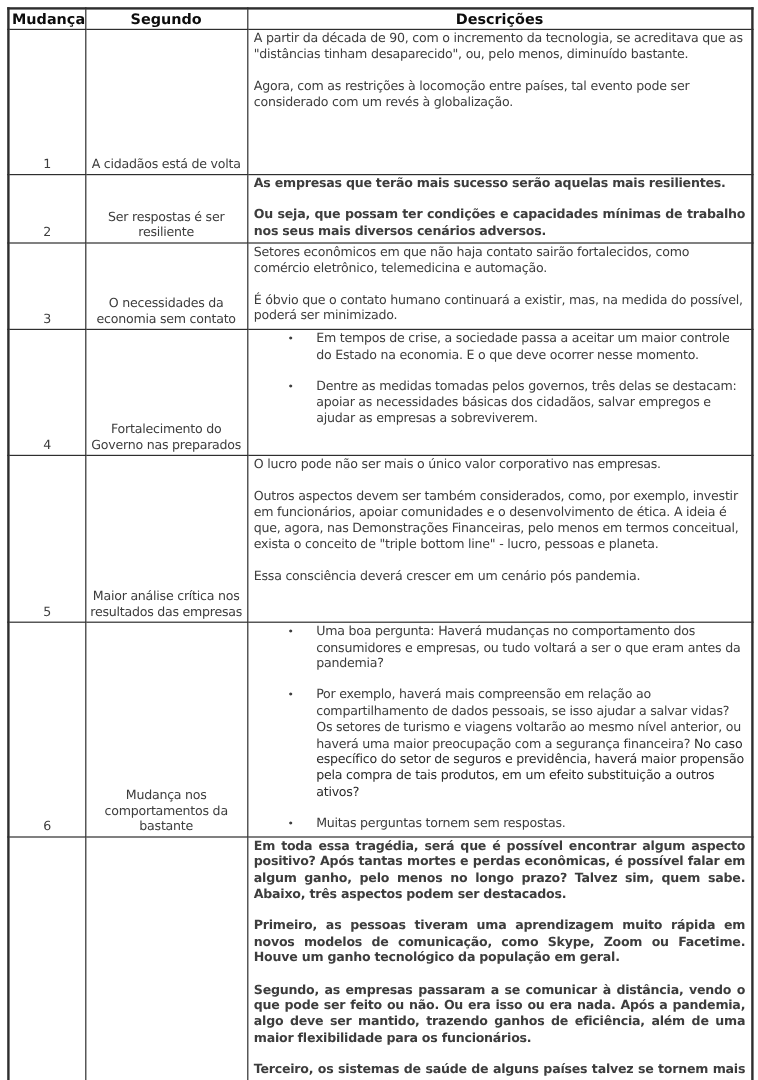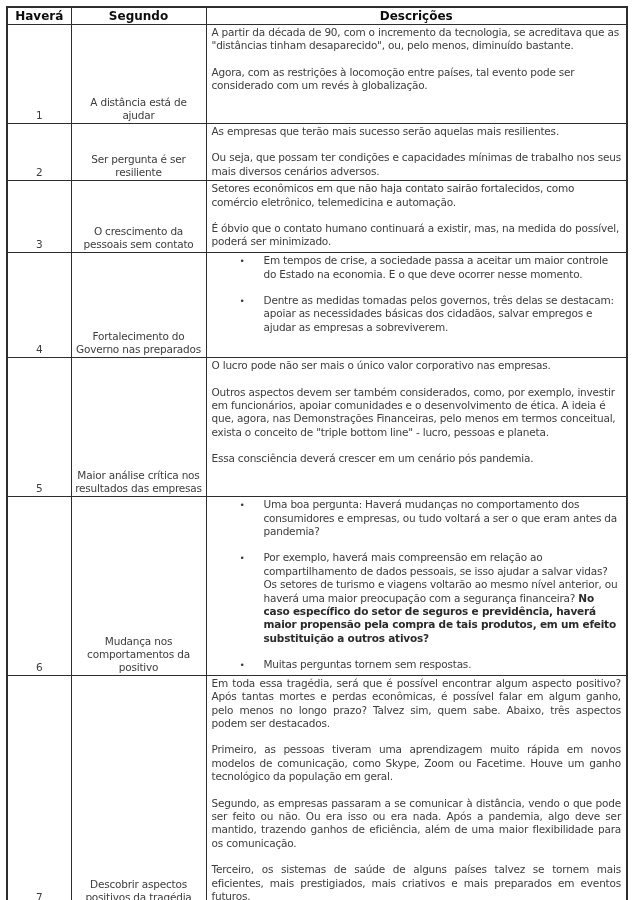--- a/index.html
+++ b/index.html
@@ -45,73 +45,73 @@
     vertical-align: top;
     color: #3d3d3d;
     font-size: 10.5px;
     line-height: 13.4px;
     letter-spacing: -0.2px;
     padding: 1px 5px 2px 5px;
   }
   .cell-desc > div + div { margin-top: 13px; }
 
   .para { text-align: left; }
-  tr.row-2 .para, tr.row-7 .para { text-align: justify; }
+  tr.row-2 .para, tr.row-7 .para { text-align: justify; font-weight: bold; }
 
   .bullet { display: flex; padding-left: 28px; }
   .bullet .dot { flex: 0 0 24px; font-size: 9px; padding-top: 1px; }
   .bullet .content { flex: 1 1 auto; }
 
-  .bold { font-weight: bold; color: #2b2b2b; }
+  .bold { font-weight: normal; color: #2b2b2b; }
 
   
-  tbody tr:nth-child(1) td { height: 99px; }
+  tbody tr:nth-child(1) td { height: 121px; }
   tbody tr:nth-child(2) td { height: 57px; }
   tbody tr:nth-child(3) td { height: 72px; }
   tbody tr:nth-child(4) td { height: 105px; }
   tbody tr:nth-child(5) td { height: 139px; }
   tbody tr:nth-child(6) td { height: 177px; }
   tbody tr:nth-child(7) td { height: 229px; }
 </style>
 </head>
 <body>
 
 <table class="doc-table">
   <colgroup>
     <col class="c-rel">
     <col class="c-asp">
     <col class="c-desc">
   </colgroup>
   <thead>
     <tr>
-      <th>Haverá</th>
+      <th>Mudança</th>
       <th>Segundo</th>
       <th>Descrições</th>
     </tr>
   </thead>
   <tbody>
       <tr class="row-1">
         <td class="cell-rel">1</td>
-        <td class="cell-asp">A distância está de ajudar</td>
+        <td class="cell-asp">A cidadãos está de volta</td>
         <td class="cell-desc">
           <div class="para"><span>A partir da década de 90, com o incremento da tecnologia, se acreditava que as "distâncias tinham desaparecido", ou, pelo menos, diminuído bastante.</span></div>
           <div class="para"><span>Agora, com as restrições à locomoção entre países, tal evento pode ser considerado com um revés à globalização.</span></div>
         </td>
       </tr>
       <tr class="row-2">
         <td class="cell-rel">2</td>
-        <td class="cell-asp">Ser pergunta é ser resiliente</td>
+        <td class="cell-asp">Ser respostas é ser resiliente</td>
         <td class="cell-desc">
           <div class="para"><span>As empresas que terão mais sucesso serão aquelas mais resilientes.</span></div>
           <div class="para"><span>Ou seja, que possam ter condições e capacidades mínimas de trabalho nos seus mais diversos cenários adversos.</span></div>
         </td>
       </tr>
       <tr class="row-3">
         <td class="cell-rel">3</td>
-        <td class="cell-asp">O crescimento da pessoais sem contato</td>
+        <td class="cell-asp">O necessidades da economia sem contato</td>
         <td class="cell-desc">
           <div class="para"><span>Setores econômicos em que não haja contato sairão fortalecidos, como comércio eletrônico, telemedicina e automação.</span></div>
           <div class="para"><span>É óbvio que o contato humano continuará a existir, mas, na medida do possível, poderá ser minimizado.</span></div>
         </td>
       </tr>
       <tr class="row-4">
         <td class="cell-rel">4</td>
         <td class="cell-asp">Fortalecimento do Governo nas preparados</td>
         <td class="cell-desc">
           <div class="bullet">
@@ -128,21 +128,21 @@
         <td class="cell-rel">5</td>
         <td class="cell-asp">Maior análise crítica nos resultados das empresas</td>
         <td class="cell-desc">
           <div class="para"><span>O lucro pode não ser mais o único valor corporativo nas empresas.</span></div>
           <div class="para"><span>Outros aspectos devem ser também considerados, como, por exemplo, investir em funcionários, apoiar comunidades e o desenvolvimento de ética. A ideia é que, agora, nas Demonstrações Financeiras, pelo menos em termos conceitual, exista o conceito de "triple bottom line" - lucro, pessoas e planeta.</span></div>
           <div class="para"><span>Essa consciência deverá crescer em um cenário pós pandemia.</span></div>
         </td>
       </tr>
       <tr class="row-6">
         <td class="cell-rel">6</td>
-        <td class="cell-asp">Mudança nos comportamentos da positivo</td>
+        <td class="cell-asp">Mudança nos comportamentos da bastante</td>
         <td class="cell-desc">
           <div class="bullet">
             <span class="dot">•</span>
             <span class="content"><span>Uma boa pergunta: Haverá mudanças no comportamento dos consumidores e empresas, ou tudo voltará a ser o que eram antes da pandemia?</span></span>
           </div>
           <div class="bullet">
             <span class="dot">•</span>
             <span class="content"><span>Por exemplo, haverá mais compreensão em relação ao compartilhamento de dados pessoais, se isso ajudar a salvar vidas? Os setores de turismo e viagens voltarão ao mesmo nível anterior, ou haverá uma maior preocupação com a segurança financeira? </span><span class="bold">No caso específico do setor de seguros e previdência, haverá maior propensão pela compra de tais produtos, em um efeito substituição a outros ativos?</span></span>
           </div>
           <div class="bullet">
@@ -150,18 +150,18 @@
             <span class="content"><span>Muitas perguntas tornem sem respostas.</span></span>
           </div>
         </td>
       </tr>
       <tr class="row-7">
         <td class="cell-rel">7</td>
         <td class="cell-asp">Descobrir aspectos positivos da tragédia</td>
         <td class="cell-desc">
           <div class="para"><span>Em toda essa tragédia, será que é possível encontrar algum aspecto positivo? Após tantas mortes e perdas econômicas, é possível falar em algum ganho, pelo menos no longo prazo? Talvez sim, quem sabe. Abaixo, três aspectos podem ser destacados.</span></div>
           <div class="para"><span>Primeiro, as pessoas tiveram uma aprendizagem muito rápida em novos modelos de comunicação, como Skype, Zoom ou Facetime. Houve um ganho tecnológico da população em geral.</span></div>
-          <div class="para"><span>Segundo, as empresas passaram a se comunicar à distância, vendo o que pode ser feito ou não. Ou era isso ou era nada. Após a pandemia, algo deve ser mantido, trazendo ganhos de eficiência, além de uma maior flexibilidade para os comunicação.</span></div>
+          <div class="para"><span>Segundo, as empresas passaram a se comunicar à distância, vendo o que pode ser feito ou não. Ou era isso ou era nada. Após a pandemia, algo deve ser mantido, trazendo ganhos de eficiência, além de uma maior flexibilidade para os funcionários.</span></div>
           <div class="para"><span>Terceiro, os sistemas de saúde de alguns países talvez se tornem mais eficientes, mais prestigiados, mais criativos e mais preparados em eventos futuros.</span></div>
         </td>
       </tr>
     </tbody>
 </table>
 
 </body></html>

